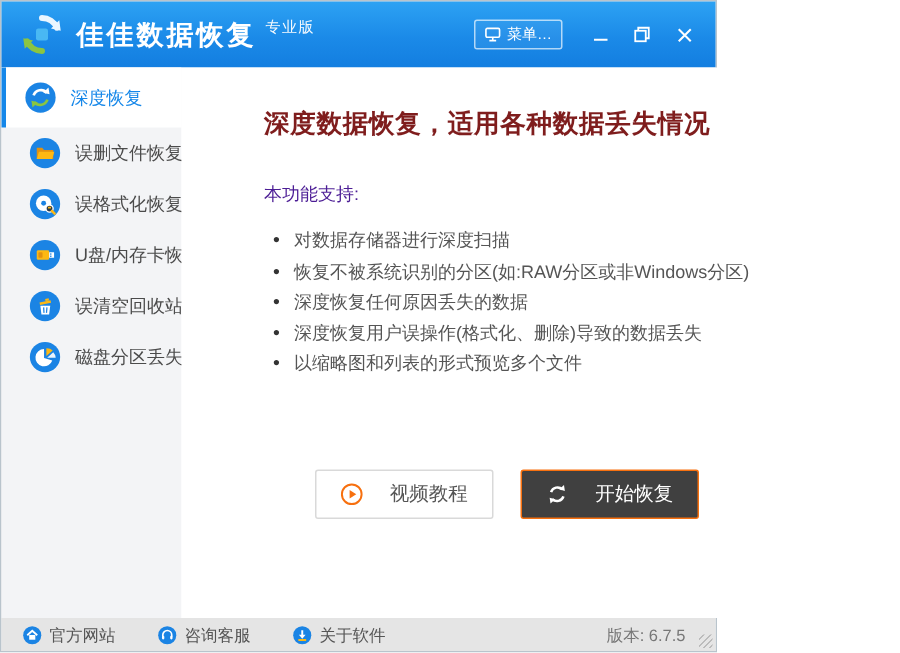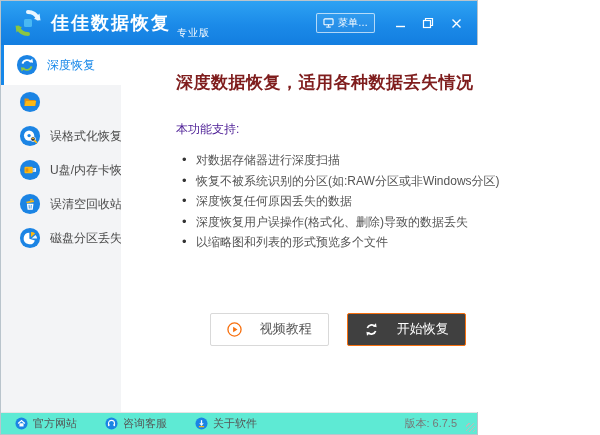--- a/index.html
+++ b/index.html
@@ -14,21 +14,21 @@
     border:1px solid #b9c4cc;
   }
   
   .titlebar {
     height:44px; flex:0 0 44px;
     background:linear-gradient(180deg,#2da2f3 0%, #1b8ae8 55%, #137ee0 100%);
     display:flex; align-items:center; padding:0 8px 0 12px; color:#fff;
   }
   .logo { width:30px; height:30px; margin-right:8px; flex:0 0 30px; }
   .app-title { font-size:18px; font-weight:bold; letter-spacing:2px; }
-  .edition { font-size:10px; margin-left:6px; opacity:.95; align-self:flex-end; padding-bottom:5px; letter-spacing:1px;}
+  .edition { font-size:10px; margin-left:6px; opacity:.95; align-self:flex-end; padding-bottom:20px; letter-spacing:1px;}
   .tb-right { margin-left:auto; display:flex; align-items:center; gap:2px; }
   .menu-btn {
     display:flex; align-items:center; gap:4px;
     border:1px solid rgba(255,255,255,.65); border-radius:2px;
     font-size:10px; color:#fff; padding:2px 6px; margin-right:10px;
     background:rgba(255,255,255,.06); cursor:pointer; white-space:nowrap;
   }
   .winctl {
     width:26px; height:24px; display:flex; align-items:center; justify-content:center;
     color:#fff; cursor:pointer;
@@ -63,21 +63,21 @@
   .btn-row { margin-top:60px; display:flex; justify-content:center; gap:18px; }
   .btn {
     height:33px; min-width:104px; display:inline-flex; align-items:center; justify-content:center;
     gap:18px; font-size:13px; border-radius:2px; cursor:pointer; padding:0 16px;
     font-family:inherit;
   }
   .btn-outline { background:#fff; border:1px solid #d9d9d9; color:#555; }
   .btn-primary { background:#404040; border:1px solid #f7700f; color:#fff; }
   
   .statusbar {
-    height:22px; flex:0 0 22px; background:#5eead4; border-top:1px solid #e4e4e4;
+    height:22px; flex:0 0 22px; background:#e5e5e5; border-top:1px solid #e4e4e4;
     display:flex; align-items:center; padding:0 10px 0 14px; gap:28px;
     font-size:11px; color:#555; position:relative;
   }
   .foot-link { display:flex; align-items:center; gap:5px; cursor:pointer; }
   .foot-ic { width:13px; height:13px; flex:0 0 13px; }
   .version { margin-left:auto; color:#777; margin-right:10px; }
   .grip {
     position:absolute; right:2px; bottom:2px; width:9px; height:9px;
     background:repeating-linear-gradient(135deg, transparent 0 2px, #bbb 2px 3px);
   }
@@ -140,20 +140,21 @@
         </svg>
         <span class="side-label">深度恢复</span>
       </div>
 
       <div class="side-item">
         <svg class="cicon" viewBox="0 0 24 24">
           <circle cx="12" cy="12" r="11" fill="#1b84e4"></circle>
           <path d="M6 8.2h4l1.3 1.6H18v6.6H6z" fill="#e09112"></path>
           <path d="M7.6 11h11.2l-1.6 5.4H6z" fill="#fdb813"></path>
         </svg>
+        <span class="side-label">误删文件恢复</span>
       </div>
 
       <div class="side-item">
         <svg class="cicon" viewBox="0 0 24 24">
           <circle cx="12" cy="12" r="11" fill="#1b84e4"></circle>
           <circle cx="11" cy="11.5" r="5.6" fill="#fff"></circle>
           <circle cx="11" cy="11.5" r="1.8" fill="#1b84e4"></circle>
           <circle cx="15.3" cy="15.3" r="2.6" fill="#2b3a4a" stroke="#fff" stroke-width="1"></circle>
           <line x1="17" y1="17" x2="19" y2="19" stroke="#fdb813" stroke-width="1.8" stroke-linecap="round"></line>
           <path d="M14.2 14.6h2.2" stroke="#fdb813" stroke-width="1.2"></path>

